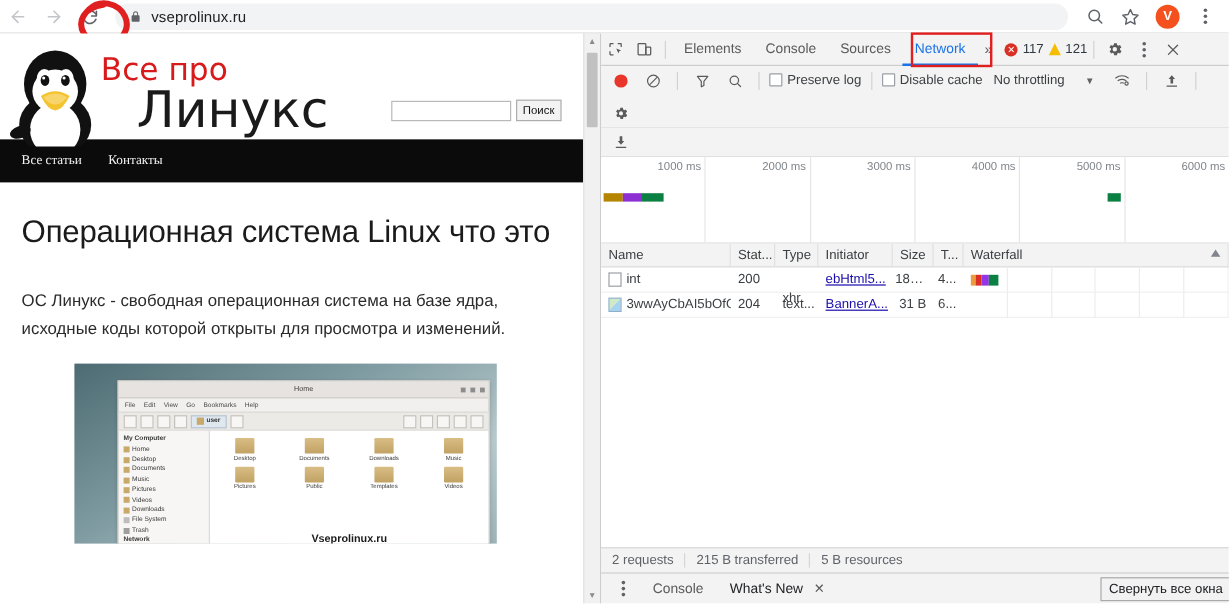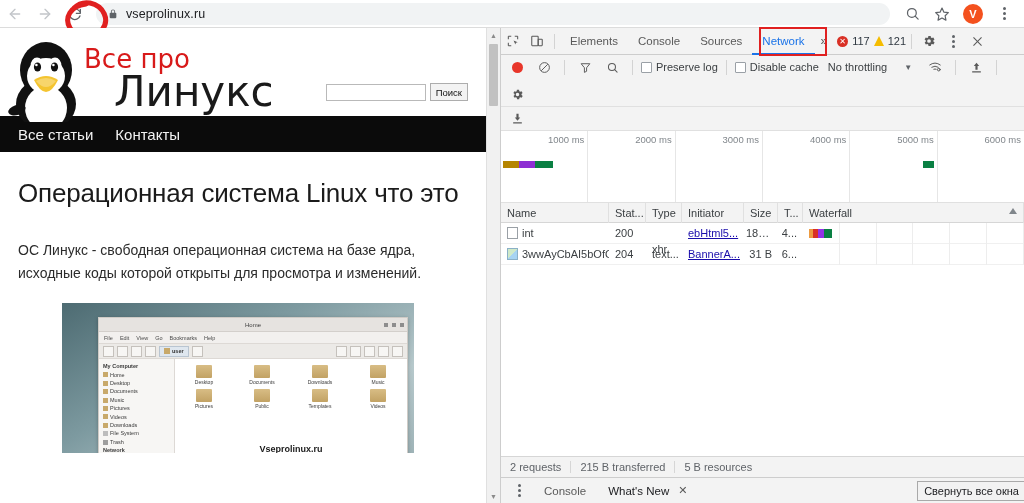--- a/index.html
+++ b/index.html
@@ -72,21 +72,21 @@
   }
   .site-search button {
     height: 18px; border: 1px solid #adadad; background: #f3f3f3;
     font-size: 9.5px; color: #111; padding: 0 5px; cursor: pointer;
     font-family: "Liberation Sans", sans-serif;
   }
   .site-nav {
     height: 36px; background: #0b0b0b; display: flex; align-items: center;
     padding-left: 18px; gap: 22px;
   }
-  .site-nav a { color: #f2f2f2; font-size: 15px; text-decoration: none; }
+  .site-nav a { color: #f2f2f2; font-size: 11px; text-decoration: none; font-family: Liberation Serif, serif; }
   .article { padding: 22px 20px 0 18px; }
   .article h1 {
     font-size: 26px; font-weight: normal; color: #1b1b1b; line-height: 1.5;
     letter-spacing: -.2px; font-family: "Liberation Sans", sans-serif;
   }
   .article p {
     margin-top: 26px; font-size: 14px; color: #2b2b2b; line-height: 1.65;
   }
   .article-figure {
     margin: 18px 0 0 44px; width: 352px; height: 150px;
@@ -171,21 +171,21 @@
   }
   .annot-box {
     position: absolute; border: 2px solid #e02020; pointer-events: none;
   }
 
   .dt-toolbar {
     min-height: 26px; border-bottom: 1px solid #e0e0e0; background: #f3f3f3;
     display: flex; align-items: center; padding: 0 4px; gap: 3px; flex-wrap: wrap;
   }
   .rec-dot { width: 11px; height: 11px; border-radius: 50%; background: #e8362a; }
-  .cb { display: flex; align-items: center; gap: 4px; font-size: 11px; color: #3c4043; }
+  .cb { display: flex; align-items: flex-start; gap: 4px; font-size: 11px; color: #3c4043; }
   .cb .box { width: 11px; height: 11px; border: 1px solid #9aa0a6; background: #fff; border-radius: 1px; }
   .throttle { font-size: 11px; color: #3c4043; }
   .caret { font-size: 8px; color: #5f6368; }
   .dt-toolbar2 { height: 24px; background: #f3f3f3; border-bottom: 1px solid #e0e0e0; display: flex; align-items: center; padding: 0 4px; }
 
   .overview {
     height: 72px; background: #fff; border-bottom: 1px solid #e0e0e0; position: relative;
     display: flex;
   }
   .ov-cell { flex: 1; border-right: 1px solid #e6e6e6; position: relative; }

